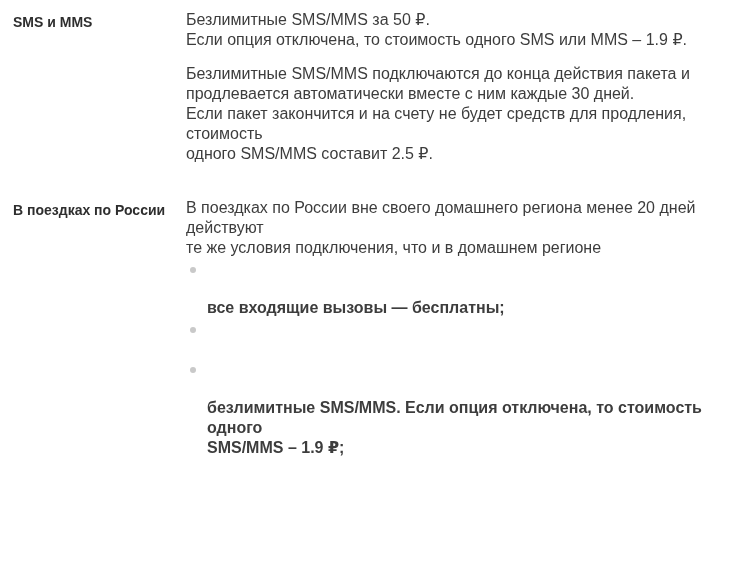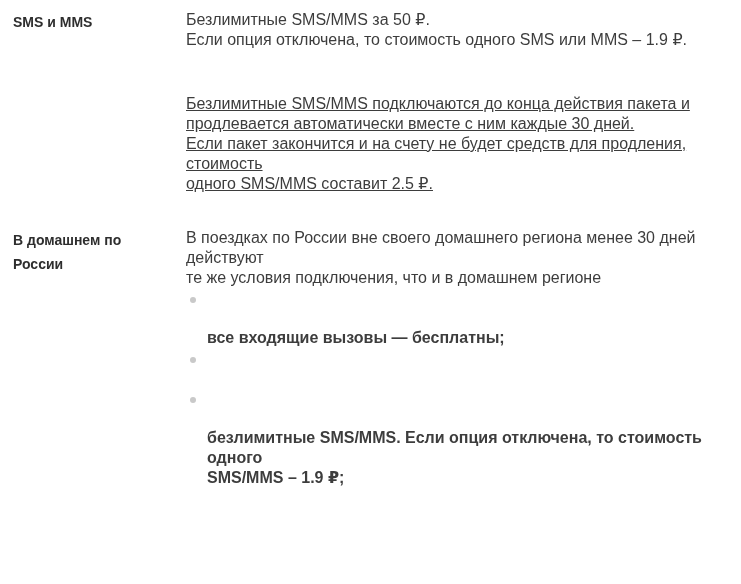--- a/index.html
+++ b/index.html
@@ -39,22 +39,21 @@
     font-size: 16px;
     line-height: 20px;
     color: #3d3d3d;
   }
   .para {
     margin: 0;
     white-space: pre-line;
   }
   .para + .para,
   .bullet-list + .para {
-    margin-top: 44px;
-    text-decoration: underline;
+    margin-top: 14px;
   }
   ul.bullet-list {
     list-style: none;
     margin: 0;
     padding: 0;
   }
   ul.bullet-list li {
     position: relative;
     padding-left: 21px;
     white-space: pre-line;
@@ -81,23 +80,23 @@
       <p class="para">Безлимитные SMS/MMS за 50 ₽.
 Если опция отключена, то стоимость одного SMS или MMS – 1.9 ₽.</p>
       <p class="para">Безлимитные SMS/MMS подключаются до конца действия пакета и
 продлевается автоматически вместе с ним каждые 30 дней.
 Если пакет закончится и на счету не будет средств для продления, стоимость
 одного SMS/MMS составит 2.5 ₽.</p>
     </div>
   </div>
 
   <div class="section-row">
-    <div class="section-label">В домашнем по России</div>
+    <div class="section-label">В поездках по России</div>
     <div class="section-content">
-      <p class="para">В поездках по России вне своего домашнего региона менее 30 дней действуют
+      <p class="para">В поездках по России вне своего домашнего региона менее 20 дней действуют
 те же условия подключения, что и в домашнем регионе</p>
       <ul class="bullet-list">
         <li>
           <span class="marker"></span>
           <span>все входящие вызовы — бесплатны;</span>
         </li>
         <li>
           <span class="marker"></span>
         </li>
         <li>

